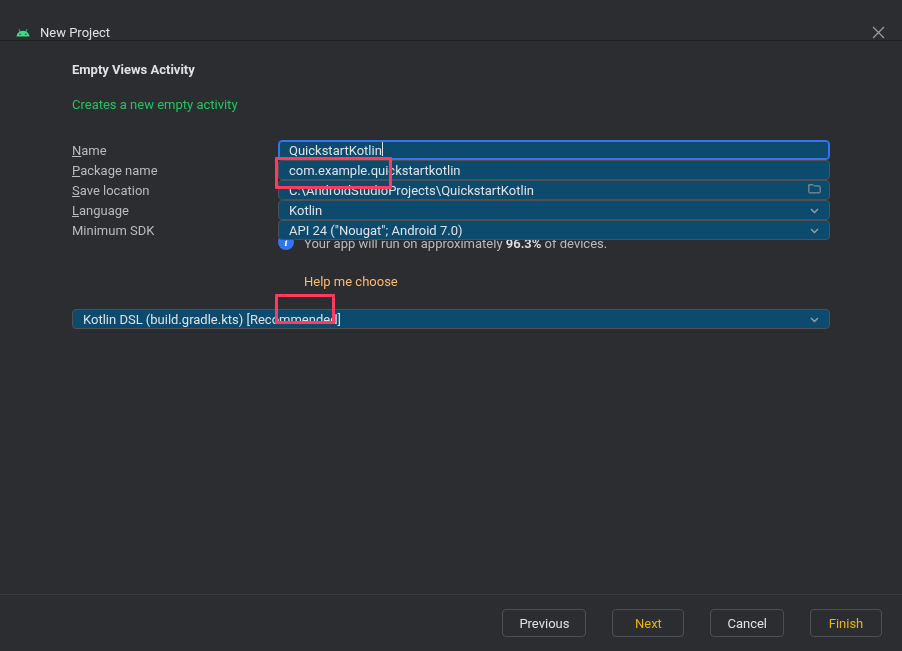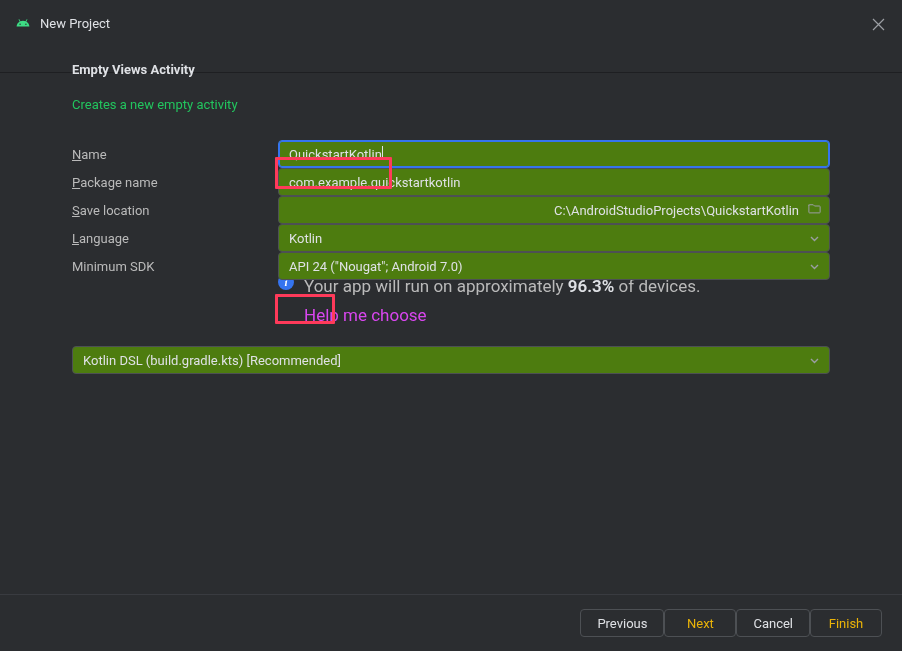--- a/index.html
+++ b/index.html
@@ -1,40 +1,40 @@
 <!DOCTYPE html>
 <html><head>
 <meta charset="utf-8">
 <style>
 html,body{margin:0;padding:0;width:902px;height:651px;background:#2b2d30;color:#bababa;font-family:-apple-system,BlinkMacSystemFont,"Segoe UI",Roboto,Arial,sans-serif;font-size:13px;overflow:hidden}
 .window{width:902px;height:651px;position:relative;box-sizing:border-box}
-.titlebar{height:40px;display:flex;align-items:flex-start;padding:16px 16px;border-bottom:1px solid #1e1f22}
+.titlebar{height:40px;display:flex;align-items:flex-end;padding:0 16px;border-bottom:1px solid #1e1f22}
 .titlebar .android-icon{width:14px;height:14px;margin-right:10px;display:flex;align-items:center;justify-content:center}
 .titlebar .title{color:#dfe1e5;font-size:13px;flex:1}
 .titlebar .close{width:16px;height:16px;display:flex;align-items:center;justify-content:center;cursor:pointer;color:#9b9ea3}
 .content{position:absolute;left:72px;top:62px;right:72px}
 .heading{color:#dfe1e5;font-size:13px;font-weight:700;margin-bottom:20px}
 .subheading{color:#22c55e;font-size:13px;margin-bottom:28px}
 .row{display:flex;align-items:center;}
 .label-col{width:206px;color:#bababa;font-size:13px}
 .label-col .u{text-decoration:underline}
 .field-col{flex:1;position:relative}
-.text-input,.select{width:100%;height:28px;box-sizing:border-box;background:#4d7c0f;border:1px solid #4d5054;border-radius:4px;color:#dfe1e5;font-size:13px;padding:0 10px;font-family:inherit;outline:none}
+.text-input,.select{width:100%;height:20px;box-sizing:border-box;background:#0c4a6e;border:1px solid #4d5054;border-radius:4px;color:#dfe1e5;font-size:13px;padding:0 10px;font-family:inherit;outline:none}
 .text-input.focus{border:1px solid #3574f0;box-shadow:0 0 0 1px #3574f0 inset}
 .select{display:flex;align-items:center;justify-content:space-between;cursor:pointer}
 .select .chev{color:#9b9ea3;font-size:10px;margin-left:8px}
 .folder-icon{position:absolute;right:8px;top:50%;transform:translateY(-50%);color:#9b9ea3;pointer-events:none}
 .highlight-box{position:absolute;border:3px solid #ff3a5a;pointer-events:none;box-sizing:border-box;border-radius:1px}
 .info-row{display:flex;margin-left:206px;margin-top:-6px;margin-bottom:18px;align-items:flex-start}
 .info-icon{width:16px;height:16px;border-radius:50%;background:#3574f0;color:#fff;font-size:11px;font-style:italic;font-family:Georgia,serif;display:flex;align-items:center;justify-content:center;margin-right:10px;flex-shrink:0;font-weight:bold}
-.info-text{color:#bababa;font-size:17px;line-height:1.5}
+.info-text{color:#bababa;font-size:13px;line-height:1.5}
 .info-text .pct{color:#dfe1e5;font-weight:600}
-.help-link{color:#d946ef;text-decoration:none;display:block;margin-top:3px}
+.help-link{color:#fdba74;text-decoration:none;display:block;margin-top:18px}
 .q-icon{width:14px;height:14px;border:1px solid #6f737a;border-radius:50%;display:inline-flex;align-items:center;justify-content:center;font-size:10px;color:#9b9ea3;margin-left:6px;line-height:1}
-.footer{position:absolute;bottom:0;left:0;right:0;height:56px;border-top:1px solid #393b40;display:flex;align-items:center;justify-content:flex-end;padding:0 20px;gap:0}
+.footer{position:absolute;bottom:0;left:0;right:0;height:56px;border-top:1px solid #393b40;display:flex;align-items:center;justify-content:flex-end;padding:0 20px;gap:26px}
 .btn{height:28px;min-width:72px;padding:0 16px;border:1px solid #4d5054;border-radius:4px;background:#2b2d30;color:#dfe1e5;font-size:13px;font-family:inherit;cursor:pointer;display:flex;align-items:center;justify-content:center;box-sizing:border-box}
 .btn.disabled{color:#eab308;cursor:default}
 .cursor-bar{display:inline-block;width:1px;height:14px;background:#dfe1e5;vertical-align:middle;margin-left:0;position:relative;top:-1px}
 </style>
 </head>
 <body>
 
 <div class="window">
 
   <div class="titlebar">
@@ -68,21 +68,21 @@
     <div class="row">
       <div class="label-col"><span class="u">P</span><span>ackage name</span></div>
       <div class="field-col">
         <input class="text-input" value="com.example.quickstartkotlin" style="">
       </div>
     </div>
 
     <div class="row">
       <div class="label-col"><span class="u">S</span><span>ave location</span></div>
       <div class="field-col">
-        <input class="text-input" style="padding-right: 30px; text-align: right;" value="C:\AndroidStudioProjects\QuickstartKotlin">
+        <input class="text-input" style="padding-right: 30px;" value="C:\AndroidStudioProjects\QuickstartKotlin">
         <span class="folder-icon">
           <svg width="15" height="15" viewBox="0 0 24 24">
               <path fill="none" stroke="#9b9ea3" stroke-width="1.6" d="M3 6v12c0 .6.4 1 1 1h16c.6 0 1-.4 1-1V9c0-.6-.4-1-1-1h-8l-2-2H4c-.6 0-1 .4-1 1z"></path>
             </svg>
         </span>
       </div>
     </div>
 
     <div class="row">
       <div class="label-col"><span class="u">L</span><span>anguage</span></div>

